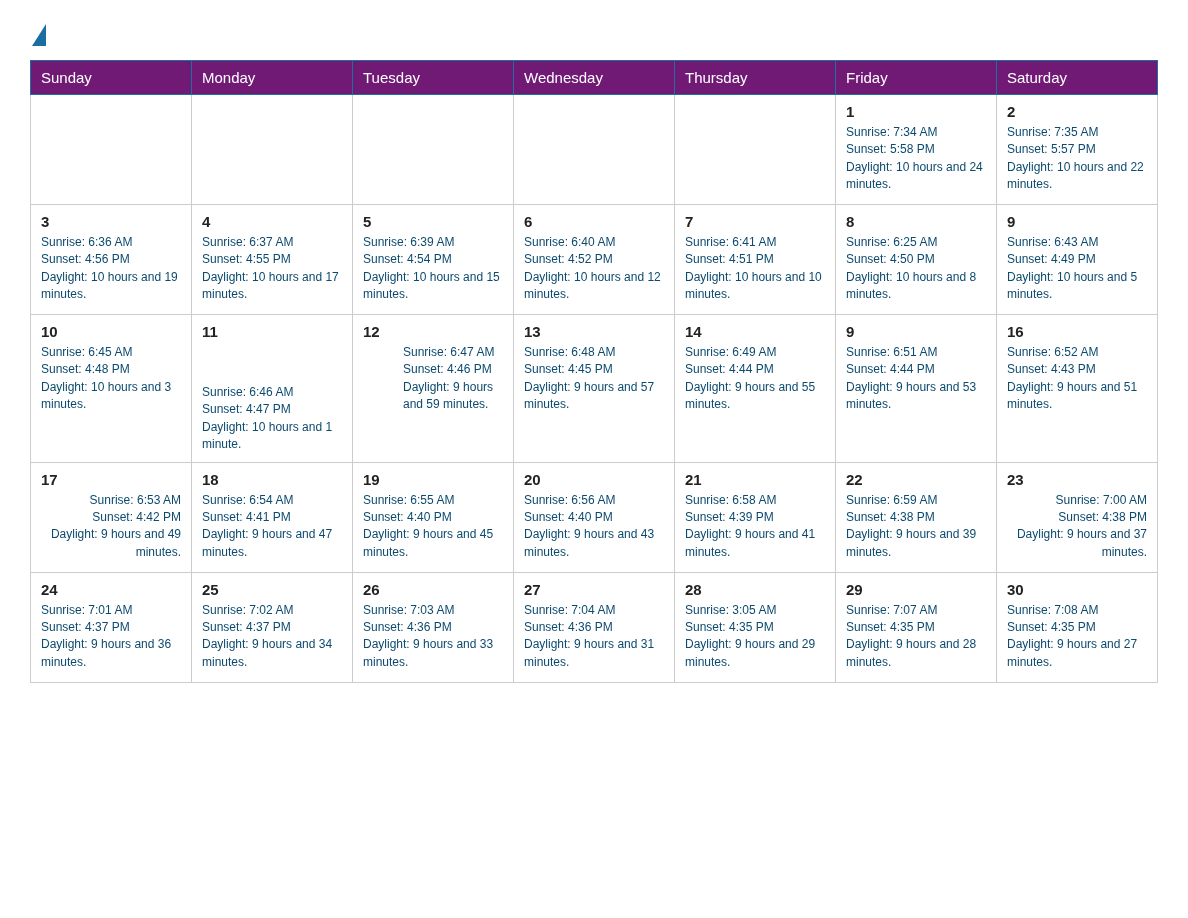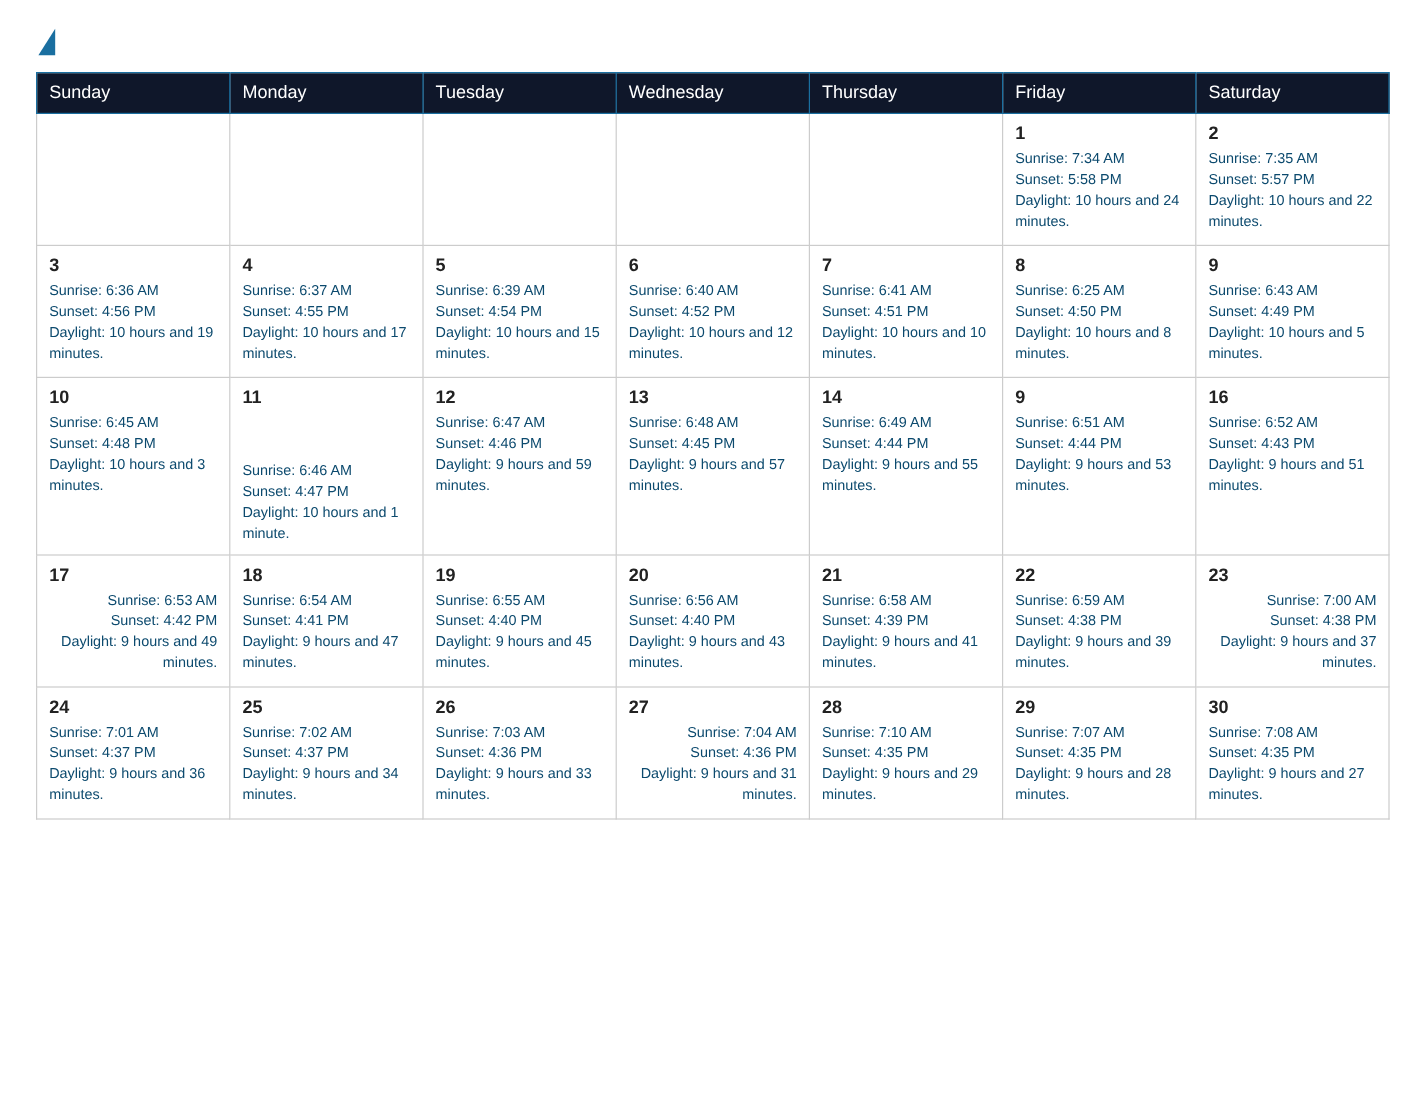--- a/index.html
+++ b/index.html
@@ -61,21 +61,21 @@
       font-size: 22px;
       color: #444;
       margin-top: 4px;
     }
     table {
       width: 100%;
       border-collapse: collapse;
       table-layout: fixed;
     }
     th {
-      background-color: #0f172a;
+      background-color: #701a75;
       color: #fff;
       font-size: 15px;
       font-weight: normal;
       padding: 8px 10px;
       text-align: left;
       border: 1px solid #1a6fa0;
     }
     td {
       vertical-align: top;
       padding: 8px 10px;
@@ -201,21 +201,21 @@
 Daylight: 10 hours and 3 minutes.</div>
         </td>
         <td>
           <span class="day-num">11</span>
           <div class="day-info" style="white-space: pre-line; margin-top: 44px;">Sunrise: 6:46 AM
 Sunset: 4:47 PM
 Daylight: 10 hours and 1 minute.</div>
         </td>
         <td>
           <span class="day-num">12</span>
-          <div class="day-info" style="white-space: pre-line;">Sunrise: 6:47 AM
+          <div class="day-info" style="white-space: pre-line; margin-left: 40px;">Sunrise: 6:47 AM
 Sunset: 4:46 PM
 Daylight: 9 hours and 59 minutes.</div>
         </td>
         <td>
           <span class="day-num">13</span>
           <div class="day-info" style="white-space: pre-line;">Sunrise: 6:48 AM
 Sunset: 4:45 PM
 Daylight: 9 hours and 57 minutes.</div>
         </td>
         <td>
@@ -295,27 +295,27 @@
 Daylight: 9 hours and 34 minutes.</div>
         </td>
         <td>
           <span class="day-num">26</span>
           <div class="day-info" style="white-space: pre-line;">Sunrise: 7:03 AM
 Sunset: 4:36 PM
 Daylight: 9 hours and 33 minutes.</div>
         </td>
         <td>
           <span class="day-num">27</span>
-          <div class="day-info" style="white-space: pre-line; text-align: right;">Sunrise: 7:04 AM
+          <div class="day-info" style="white-space: pre-line;">Sunrise: 7:04 AM
 Sunset: 4:36 PM
 Daylight: 9 hours and 31 minutes.</div>
         </td>
         <td>
           <span class="day-num">28</span>
-          <div class="day-info" style="white-space: pre-line;">Sunrise: 7:10 AM
+          <div class="day-info" style="white-space: pre-line;">Sunrise: 3:05 AM
 Sunset: 4:35 PM
 Daylight: 9 hours and 29 minutes.</div>
         </td>
         <td>
           <span class="day-num">29</span>
           <div class="day-info" style="white-space: pre-line;">Sunrise: 7:07 AM
 Sunset: 4:35 PM
 Daylight: 9 hours and 28 minutes.</div>
         </td>
         <td>

